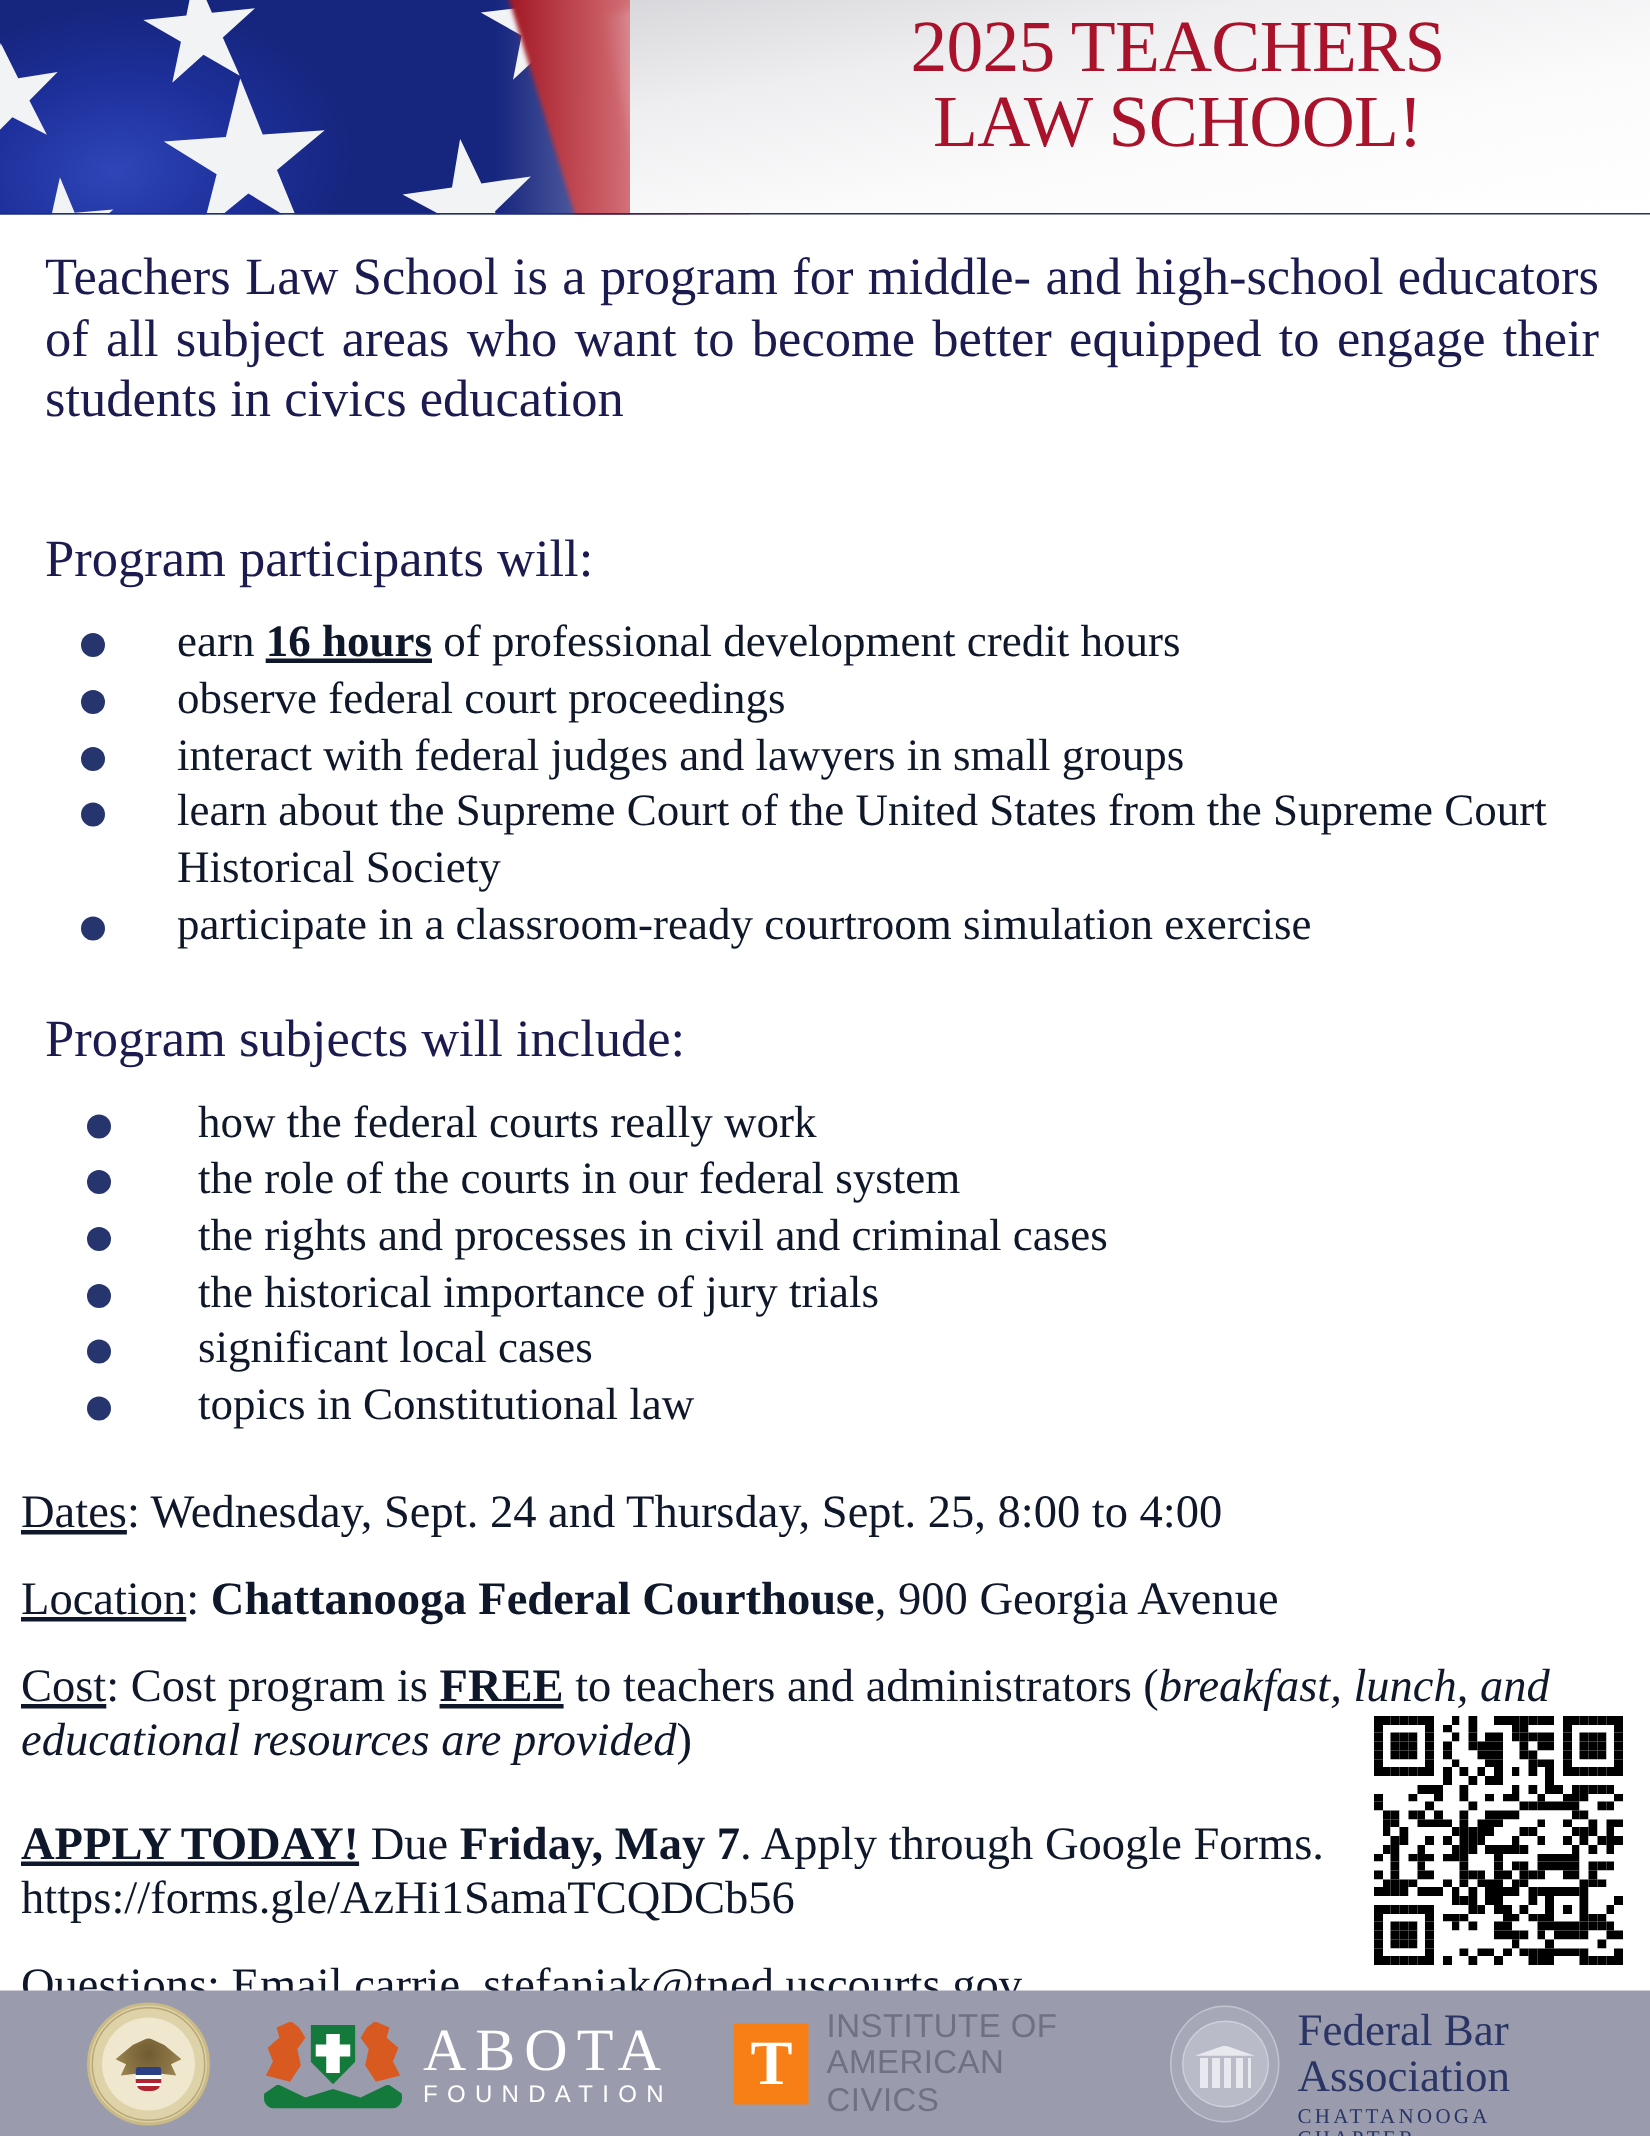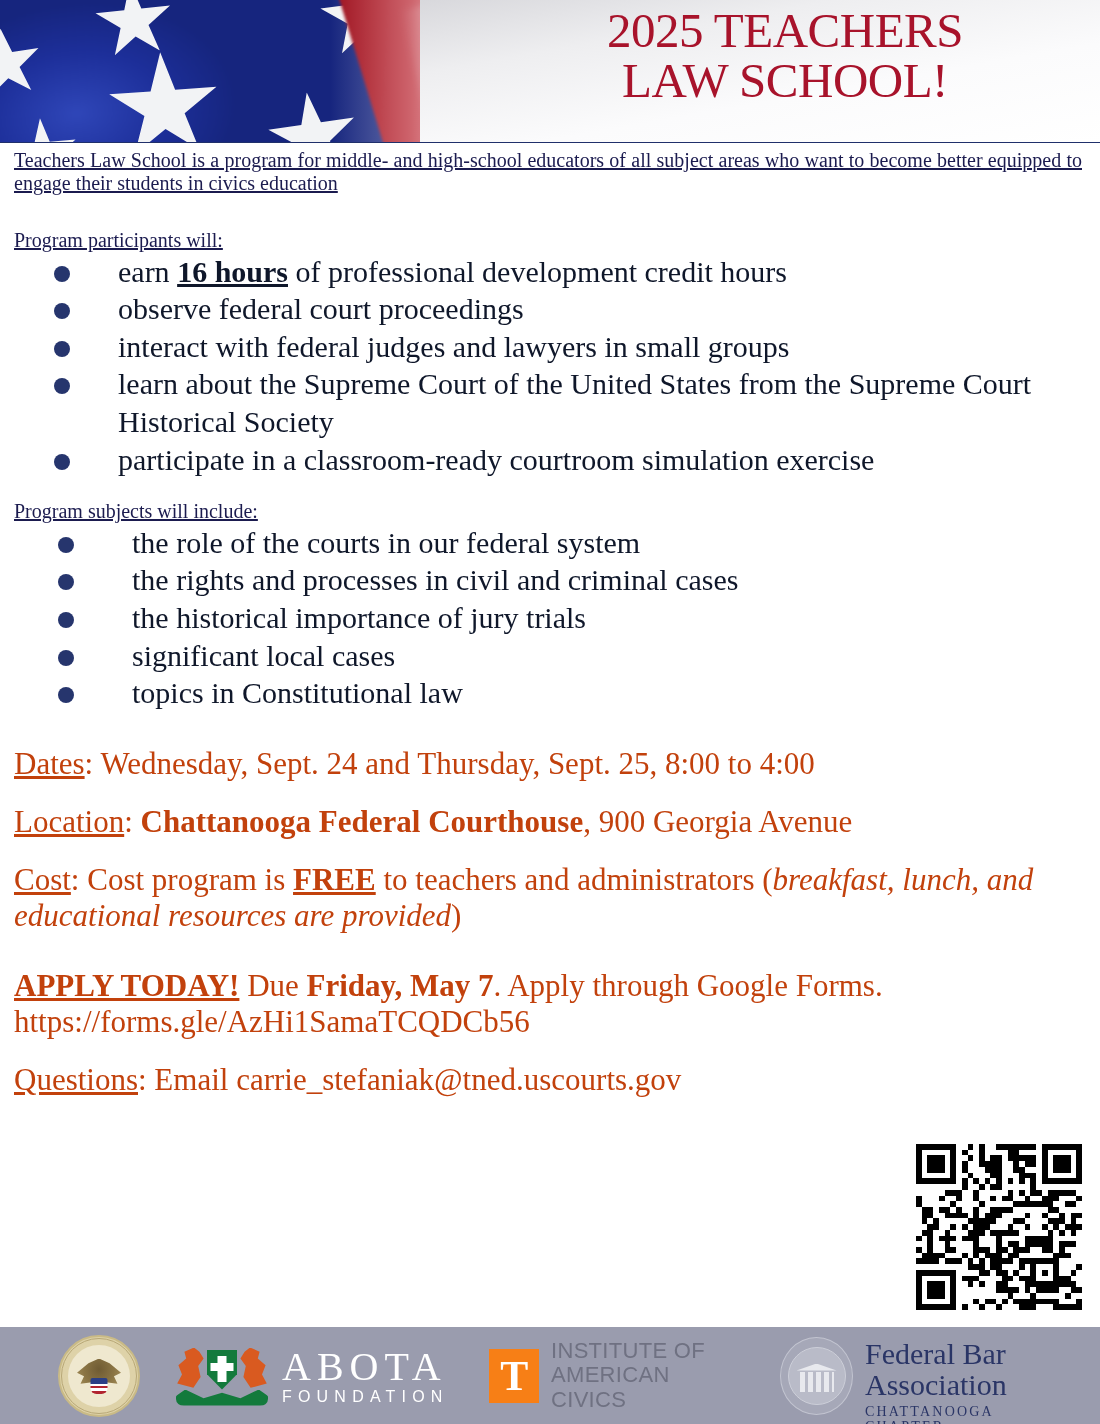--- a/index.html
+++ b/index.html
@@ -121,25 +121,24 @@
     background: #20306b;
   }
 
   
   .body-wrap {
     position: relative;
     padding: 6px 18px 0 14px;
     color: #1b1b4f;
   }
   .para {
-    font-size: 20px;
+    font-size: 35px;
     line-height: 1.16;
     color: #1b1b4f;
-    margin: 0;
-    text-decoration: underline;
+    margin: 16px;
   }
   .para.justified {
     text-align: justify;
     text-align-last: left;
   }
   .spacer-lg { height: 34px; }
   .spacer-md { height: 22px; }
 
   .list {
     list-style: none;
@@ -167,21 +166,21 @@
   .list-b li::before { left: 44px; }
 
   .ul-u { text-decoration: underline; text-underline-offset: 2px; }
   .b-u { font-weight: bold; text-decoration: underline; text-underline-offset: 2px; }
   .bold { font-weight: bold; }
   .ital { font-style: italic; }
 
   .info-line {
     font-size: 31px;
     line-height: 1.16;
-    color: #c2410c;
+    color: #0f172a;
     margin: 0;
   }
 
   
   .qr-wrap {
     position: absolute;
     right: 18px;
     top: 1144px;
     width: 166px;
     height: 166px;
@@ -464,20 +463,21 @@
       <li><span>interact with federal judges and lawyers in small groups</span></li>
       <li><span>learn about the Supreme Court of the United States from the Supreme Court Historical Society</span></li>
       <li><span>participate in a classroom-ready courtroom simulation exercise</span></li>
     </ul>
 
     <div class="spacer-md"></div>
 
     <p class="para">Program subjects will include:</p>
 
     <ul class="list list-b">
+      <li>how the federal courts really work</li>
       <li>the role of the courts in our federal system</li>
       <li>the rights and processes in civil and criminal cases</li>
       <li>the historical importance of jury trials</li>
       <li>significant local cases</li>
       <li>topics in Constitutional law</li>
     </ul>
 
     <div class="spacer-lg"></div>
 
     <p class="info-line"><span class="ul-u">Dates</span><span>: Wednesday, Sept. 24 and Thursday, Sept. 25, 8:00 to 4:00</span></p>

